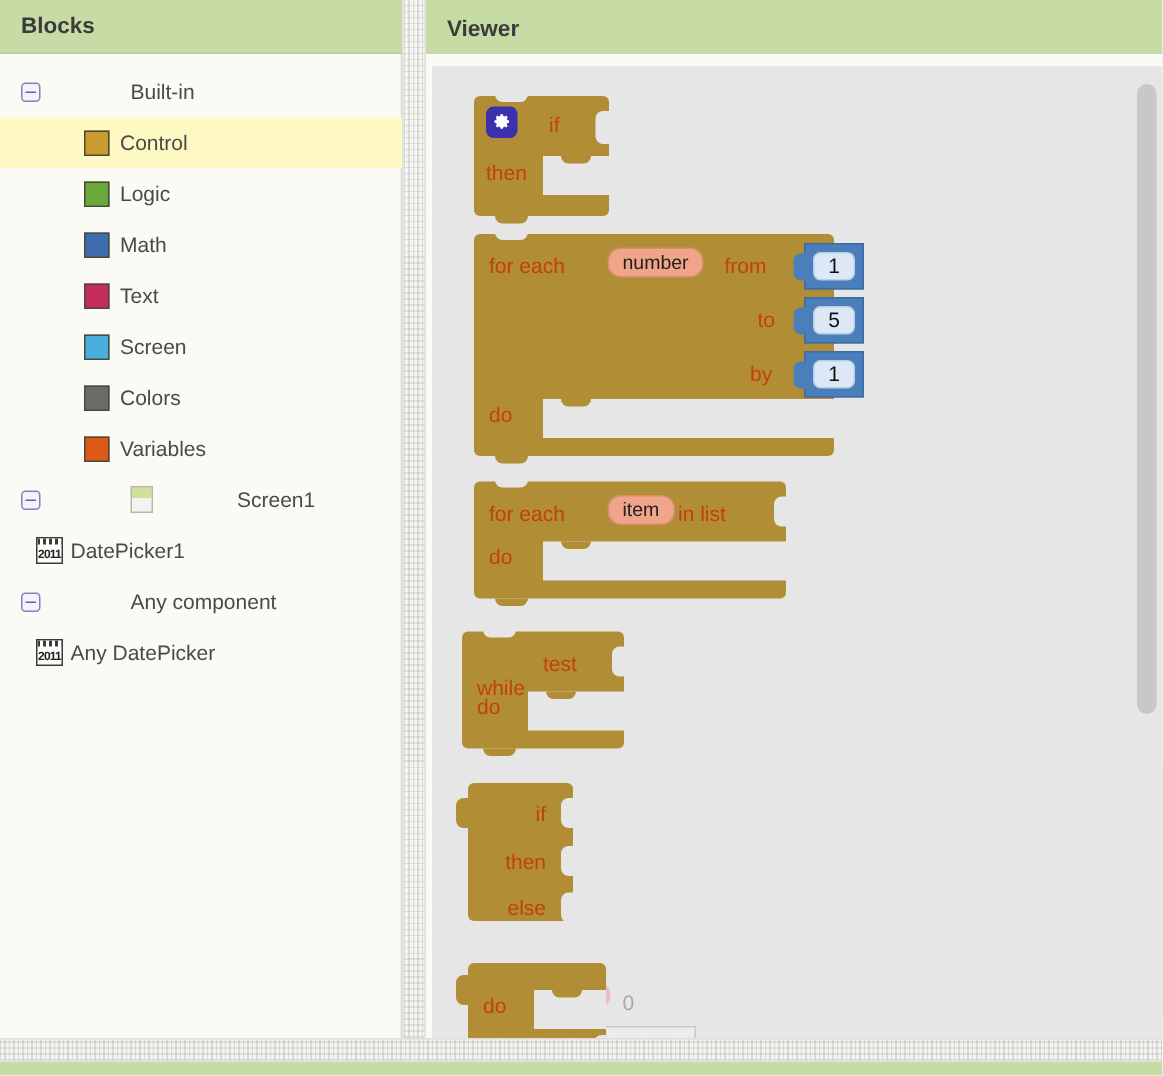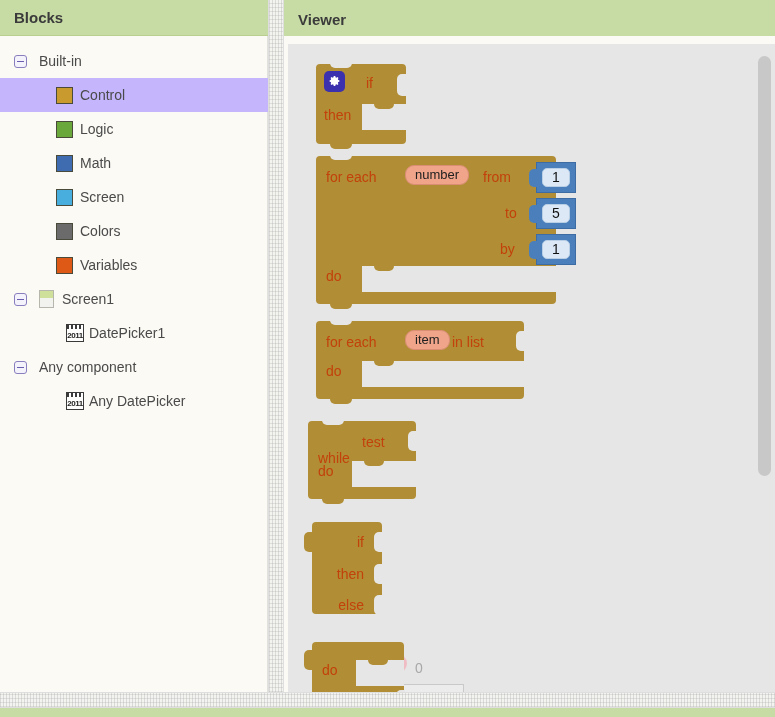--- a/index.html
+++ b/index.html
@@ -34,44 +34,44 @@
     border-right: 1px solid #e2e2dc;
   }
 
   
   #tree { position: absolute; left: 0; top: 8px; width: 268px; }
   .tree-row {
     display: flex; align-items: center;
     height: 34px; font-size: 14px; color: #4a4a4a;
     cursor: pointer; white-space: nowrap;
   }
-  .tree-row.lvl0 { padding-left: 14px; }
+  .tree-row.lvl0 { padding-left: 14px; gap: 48px; }
   .tree-row.lvl1 { padding-left: 56px; }
-  .tree-row.lvl1b { padding-left: 66px; }
+  .tree-row.lvl1b { padding-left: 24px; }
   .toggle {
     width: 13px; height: 13px;
     border: 1px solid #8a7fbe;
     border-radius: 3px;
     background: #f4f3fb;
     position: relative;
     margin-right: 12px;
     flex: 0 0 auto;
   }
   .toggle::after {
     content: ""; position: absolute;
     left: 2px; right: 2px; top: 5px;
     height: 1px; background: #6a5fae;
   }
   .cat-swatch {
     width: 17px; height: 17px;
     border: 1.5px solid #4a4a3a;
     margin-right: 7px; flex: 0 0 auto;
   }
   .tree-row.selected {
-    background: #c4b5fd;
+    background: #fef9c3;
   }
   .tree-label { line-height: 1; }
 
   .screen-icon {
     width: 15px; height: 18px;
     background: linear-gradient(#cfe09a 0 7px, #f2f2ee 7px 100%);
     border: 1px solid #b6b6ac;
     margin-right: 8px; flex: 0 0 auto;
   }
   .dp-icon {
@@ -292,20 +292,24 @@
       <div class="tree-row lvl1">
         <span class="cat-swatch" style="background:#6aa83c"></span>
         <span class="tree-label">Logic</span>
       </div>
 
       <div class="tree-row lvl1">
         <span class="cat-swatch" style="background:#3f6cb0"></span>
         <span class="tree-label">Math</span>
       </div>
 
+      <div class="tree-row lvl1">
+        <span class="cat-swatch" style="background:#c32d5a"></span>
+        <span class="tree-label">Text</span>
+      </div>
 
       <div class="tree-row lvl1">
         <span class="cat-swatch" style="background:#47aede"></span>
         <span class="tree-label">Screen</span>
       </div>
 
       <div class="tree-row lvl1">
         <span class="cat-swatch" style="background:#6b6b6b"></span>
         <span class="tree-label">Colors</span>
       </div>

